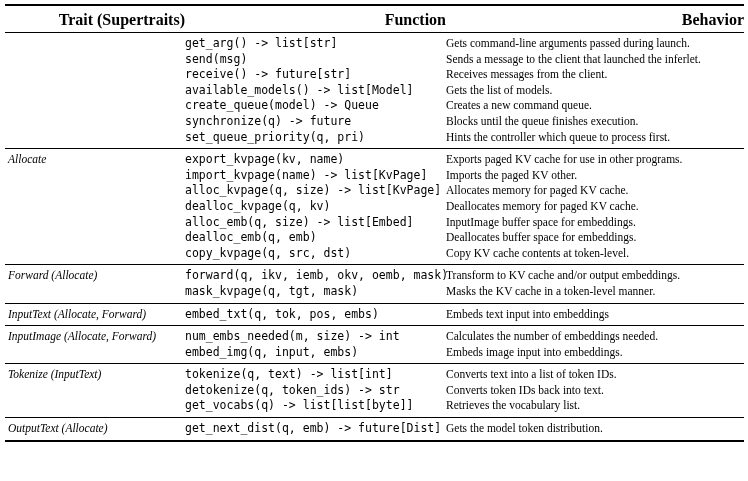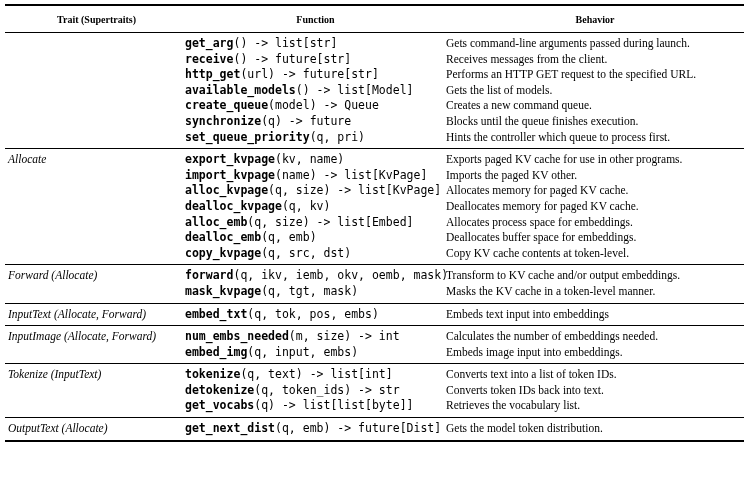--- a/index.html
+++ b/index.html
@@ -25,24 +25,24 @@
     border-collapse: collapse;
     width: 100%;
     border-top: 2px solid #000;
     border-bottom: 2px solid #000;
     table-layout: fixed;
   }
   col.c1 { width: 180px; }
   col.c2 { width: 261px; }
   col.c3 { width: auto; }
   thead th {
-    text-align: center;
+    text-align: right;
     font-family: "Liberation Serif", serif;
     font-weight: bold;
-    font-size: 10px;
+    font-size: 16px;
     line-height: 15px;
     padding: 6px 0 5px 0;
     border-bottom: 1px solid #000;
     white-space: nowrap;
   }
   thead th.first { padding-left: 3px; }
   tbody.section { border-top: 1px solid #000; }
   tbody.section td {
     vertical-align: top;
     padding: 0;
@@ -58,21 +58,21 @@
     font-family: "Liberation Serif", serif;
     padding-left: 3px !important;
     padding-right: 4px;
   }
   tbody.section tr:first-child td.trait { padding-left: 3px; }
   td.fn {
     font-family: "DejaVu Sans Mono", monospace;
     font-size: 10.5px;
     letter-spacing: 0;
   }
-  td.fn .fn-name { font-weight: bold; margin-top: 40px; }
+  td.fn .fn-name { font-weight: normal; margin-top: 40px; }
   td.fn .fn-sig { font-weight: normal; }
   td.behavior {
     font-family: "Liberation Serif", serif;
   }
 </style>
 </head>
 <body>
 
 <div class="page">
   <table class="traits-table">
@@ -89,27 +89,27 @@
       </tr>
     </thead>
   <tbody class="section">
         <tr>
     <td class="trait"><span class="trait-label"></span></td>
     <td class="fn"><span class="fn-name">get_arg</span><span class="fn-sig">() -&gt; list[str]</span></td>
     <td class="behavior">Gets command-line arguments passed during launch.</td>
   </tr>
         <tr>
     <td class="trait"><span class="trait-label"></span></td>
+    <td class="fn"><span class="fn-name">send</span><span class="fn-sig">(msg)</span></td>
+    <td class="behavior">Sends a message to the client that launched the inferlet.</td>
+  </tr>
+        <tr>
+    <td class="trait"><span class="trait-label"></span></td>
     <td class="fn"><span class="fn-name">receive</span><span class="fn-sig">() -&gt; future[str]</span></td>
     <td class="behavior">Receives messages from the client.</td>
-  </tr>
-        <tr>
-    <td class="trait"><span class="trait-label"></span></td>
-    <td class="fn"><span class="fn-name">http_get</span><span class="fn-sig">(url) -&gt; future[str]</span></td>
-    <td class="behavior">Performs an HTTP GET request to the specified URL.</td>
   </tr>
         <tr>
     <td class="trait"><span class="trait-label"></span></td>
     <td class="fn"><span class="fn-name">available_models</span><span class="fn-sig">() -&gt; list[Model]</span></td>
     <td class="behavior">Gets the list of models.</td>
   </tr>
         <tr>
     <td class="trait"><span class="trait-label"></span></td>
     <td class="fn"><span class="fn-name">create_queue</span><span class="fn-sig">(model) -&gt; Queue</span></td>
     <td class="behavior">Creates a new command queue.</td>
@@ -142,21 +142,21 @@
     <td class="behavior">Allocates memory for paged KV cache.</td>
   </tr>
         <tr>
     <td class="trait"><span class="trait-label"></span></td>
     <td class="fn"><span class="fn-name">dealloc_kvpage</span><span class="fn-sig">(q, kv)</span></td>
     <td class="behavior">Deallocates memory for paged KV cache.</td>
   </tr>
         <tr>
     <td class="trait"><span class="trait-label"></span></td>
     <td class="fn"><span class="fn-name">alloc_emb</span><span class="fn-sig">(q, size) -&gt; list[Embed]</span></td>
-    <td class="behavior">Allocates process space for embeddings.</td>
+    <td class="behavior">InputImage buffer space for embeddings.</td>
   </tr>
         <tr>
     <td class="trait"><span class="trait-label"></span></td>
     <td class="fn"><span class="fn-name">dealloc_emb</span><span class="fn-sig">(q, emb)</span></td>
     <td class="behavior">Deallocates buffer space for embeddings.</td>
   </tr>
         <tr>
     <td class="trait"><span class="trait-label"></span></td>
     <td class="fn"><span class="fn-name">copy_kvpage</span><span class="fn-sig">(q, src, dst)</span></td>
     <td class="behavior">Copy KV cache contents at token-level.</td>

